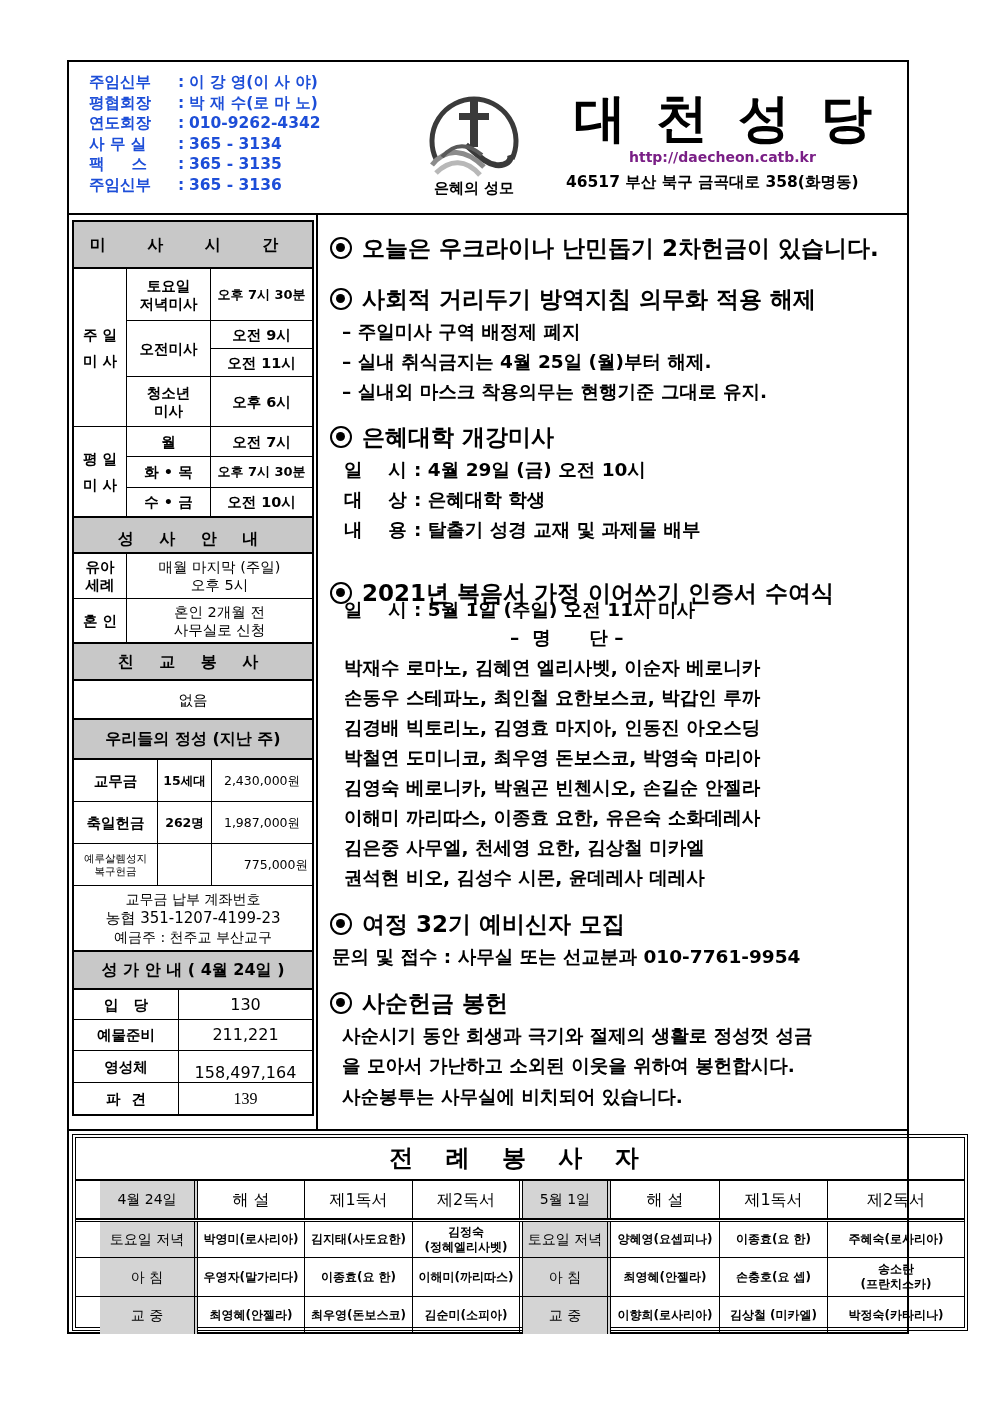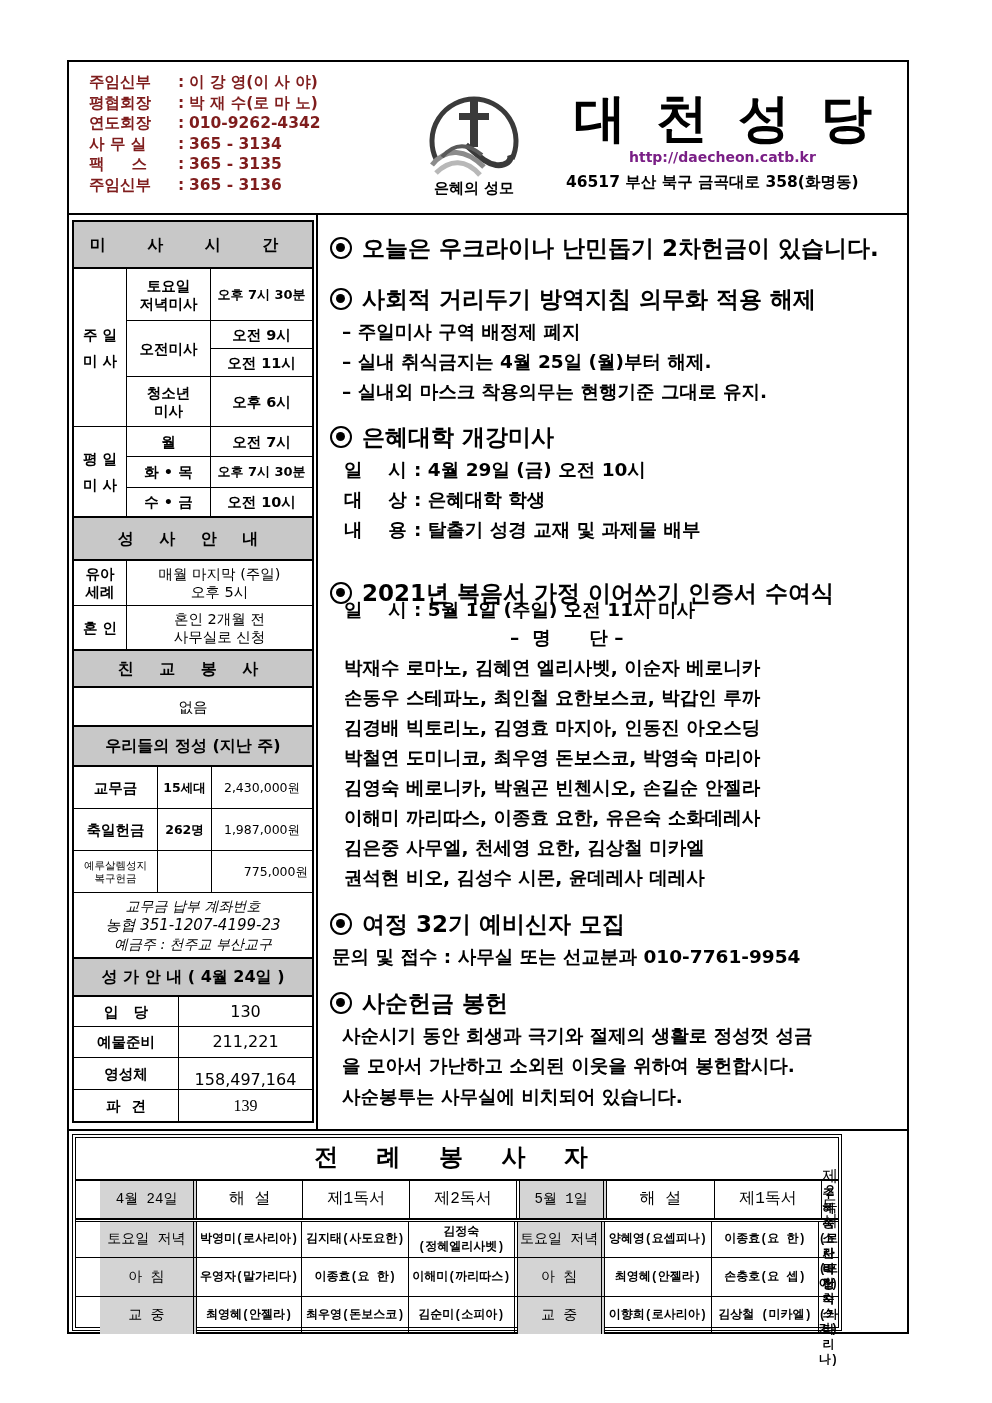--- a/index.html
+++ b/index.html
@@ -3,21 +3,21 @@
 <meta charset="utf-8">
 <style>
   * { box-sizing: border-box; margin: 0; padding: 0; }
   html, body { width: 992px; height: 1403px; background: #ffffff; }
   body { position: relative; font-family: "DejaVu Sans", "Liberation Sans", sans-serif; color: #000; }
 
   .page { position: absolute; left: 67px; top: 60px; width: 842px; height: 1274px; border: 2px solid #000; }
 
   
   .header { position: absolute; left: 0; top: 0; width: 838px; height: 153px; border-bottom: 2px solid #000; }
-  .info { position: absolute; left: 20px; top: 10px; font-size: 15.5px; font-weight: bold; line-height: 20.6px; color: #7f1d1d; }
+  .info { position: absolute; left: 20px; top: 10px; font-size: 15.5px; font-weight: bold; line-height: 20.6px; color: #1d4ed8; }
   .info-row { display: flex; white-space: nowrap; }
   .info-label { width: 84px; display: inline-block; }
   .info-sep { width: 16px; display: inline-block; text-align: center; }
   .logo { position: absolute; left: 350px; top: 25px; width: 110px; height: 118px; }
   .logo svg { display: block; margin: 0 auto; }
   .logo-caption { position: absolute; left: 0; top: 92px; width: 110px; text-align: center; font-size: 15px; font-weight: bold; }
   .title { position: absolute; left: 505px; top: 22px; width: 330px; font-size: 52px; font-weight: bold; letter-spacing: 30px; white-space: nowrap; font-family: "DejaVu Sans", sans-serif; }
   .url { position: absolute; left: 560px; top: 87px; font-size: 14px; font-weight: bold; color: #7a1f86; }
   .address { position: absolute; left: 497px; top: 110px; font-size: 15.5px; font-weight: bold; white-space: nowrap; }
 
@@ -33,21 +33,21 @@
   
   .right { position: absolute; left: 251px; top: 153px; width: 587px; height: 914px; }
   .notice-title { position: absolute; left: 10px; font-size: 23px; font-weight: bold; white-space: nowrap; }
   .bullet { display: inline-block; width: 22px; height: 22px; border: 2.5px solid #000; border-radius: 50%; position: relative; vertical-align: -3px; margin-right: 10px; }
   .bullet::after { content: ""; position: absolute; left: 4px; top: 4px; width: 9px; height: 9px; background: #000; border-radius: 50%; }
   .line { position: absolute; font-size: 18.5px; font-weight: bold; white-space: nowrap; }
   .kv-label { display: inline-block; width: 70px; letter-spacing: 0; }
 
   
   .bottom { position: absolute; left: 0; top: 1067px; width: 838px; height: 203px; border-top: 2px solid #000; }
-  .btable { position: absolute; left: 3px; top: 3px; width: 770px; height: 197px; border: 3px double #000; border-width: 4px; border-style: double; font-family: Liberation Mono, monospace; }
+  .btable { position: absolute; left: 3px; top: 3px; width: 896px; height: 197px; border: 3px double #000; border-width: 4px; border-style: double; }
   .btitle { height: 43px; border-bottom: 2px solid #000; text-align: center; font-size: 24px; font-weight: bold; letter-spacing: 12px; line-height: 41px; }
   .brow { display: flex; border-bottom: 1.5px solid #000; padding-left: 24px; }
   .brow:last-child { border-bottom: none; }
   .bc { border-right: 1.5px solid #000; display: flex; align-items: center; justify-content: center; text-align: center; font-size: 12px; font-weight: bold; line-height: 15px; }
   .bc.hdr { font-size: 16px; font-weight: normal; }
   .bc.gray { background: #d4d4d4; font-size: 14px; font-weight: normal; border-right: 4px double #000; }
   .bc.last { border-right: none; }
   .bc.mid { border-right: 4px double #000; }
 </style>
 </head>
@@ -126,21 +126,21 @@
         <div class="cell" style="grid-row:5/8;white-space:pre-line;line-height:26px;border-bottom:2px solid #000;">평 일
 미 사</div>
         <div class="cell">월</div>
         <div class="cell nr">오전 7시</div>
         <div class="cell">화 • 목</div>
         <div class="cell nr" style="font-size:13px;">오후 7시 30분</div>
         <div class="cell" style="border-bottom:2px solid #000;">수 • 금</div>
         <div class="cell nr" style="border-bottom:2px solid #000;">오전 10시</div>
       </div>
 
-      <div class="lhead" style="height:43px;line-height:42px;letter-spacing:10px;">성 사 안 내</div>
+      <div class="lhead" style="height:36px;line-height:42px;letter-spacing:10px;">성 사 안 내</div>
       <div class="grid" style="grid-template-columns:53px 1fr;grid-template-rows:45px 45px;">
         <div class="cell" style="white-space:pre-line;">유아
 세례</div>
         <div class="cell nr" style="white-space:pre-line;font-weight:normal;">매월 마지막 (주일)
 오후 5시</div>
         <div class="cell" style="border-bottom:2px solid #000;">혼 인</div>
         <div class="cell nr" style="white-space:pre-line;font-weight:normal;border-bottom:2px solid #000;">혼인 2개월 전
 사무실로 신청</div>
       </div>
 
@@ -153,21 +153,21 @@
         <div class="cell" style="font-size:12.5px;">15세대</div>
         <div class="cell nr" style="font-size:12.5px;font-weight:normal;">2,430,000원</div>
         <div class="cell">축일헌금</div>
         <div class="cell" style="font-size:12.5px;">262명</div>
         <div class="cell nr" style="font-size:12.5px;font-weight:normal;">1,987,000원</div>
         <div class="cell" style="white-space:pre-line;font-size:10.5px;line-height:13px;font-weight:normal;">예루살렘성지
 복구헌금</div>
         <div class="cell"></div>
         <div class="cell nr" style="font-size:12.5px;font-weight:normal;justify-content:flex-end;padding-right:4px;">775,000원</div>
       </div>
-      <div style="height:66px;border-bottom:2px solid #000;text-align:center;font-size:14px;line-height:19px;padding-top:4px;font-style:italic;">
+      <div style="height:66px;border-bottom:2px solid #000;text-align:center;font-size:14px;line-height:19px;padding-top:4px;">
         <div>교무금 납부 계좌번호</div>
         <div style="font-size:15px;">농협 351-1207-4199-23</div>
         <div>예금주 : 천주교 부산교구</div>
       </div>
 
       <div class="lhead" style="height:38px;line-height:36px;">성 가 안 내 ( 4월 24일 )</div>
       <div class="grid" style="grid-template-columns:105px 1fr;grid-template-rows:30px 31px 32px 31px;">
         <div class="cell" style="white-space:pre;">입   당</div>
         <div class="cell nr" style="font-size:16px;font-weight:normal;">130</div>
         <div class="cell">예물준비</div>

